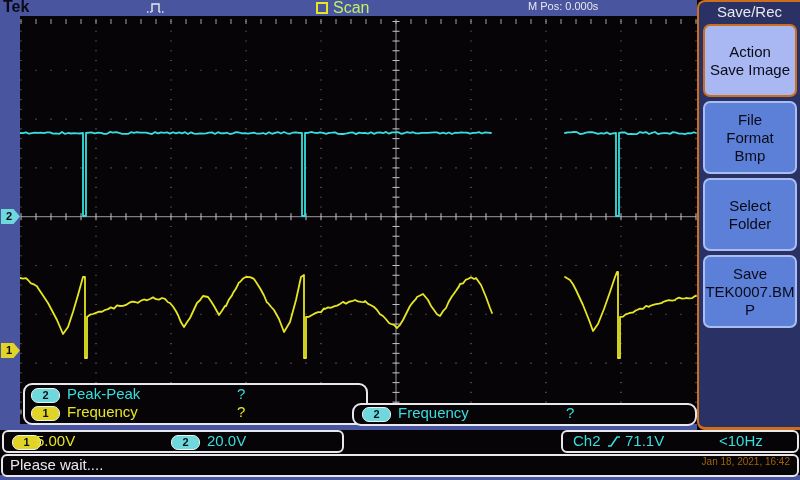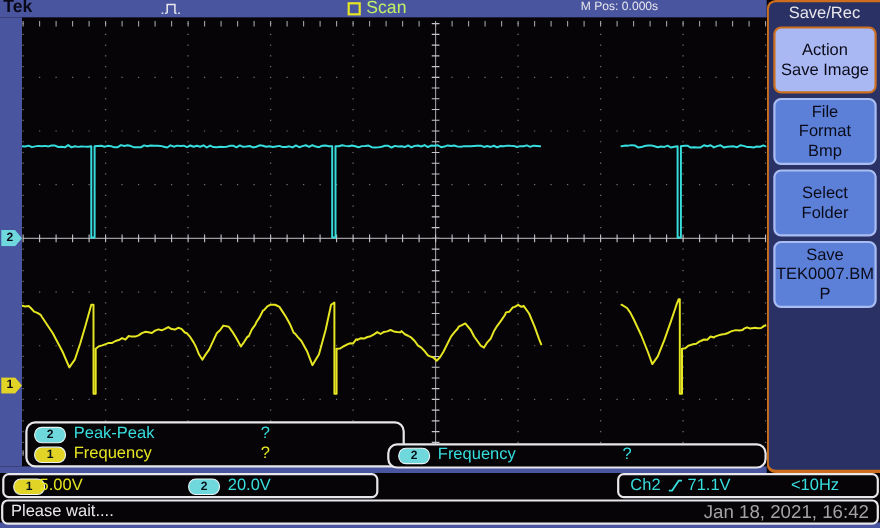--- a/index.html
+++ b/index.html
@@ -39,28 +39,28 @@
   .rbox{position:absolute;background:#060407;border:2px solid #e8e8ec;border-radius:6px;height:19px;z-index:4;}
   .rboxA{left:2px;top:430px;width:338px;}
   .rboxB{left:350px;top:430px;width:205px;}
   .rboxC{left:561px;top:430px;width:234px;}
   .rtext{position:absolute;top:0px;font-size:15px;white-space:nowrap;}
   .rpill{top:3px;}
   
   .statusbox{position:absolute;left:1px;top:454px;width:794px;height:19px;background:#060407;
              border:2px solid #e8e8ec;border-radius:6px;z-index:4;text-align:right;}
   .statusmsg{position:absolute;left:7px;top:0px;font-size:15px;color:#e8e8ec;}
-  .statusdate{position:absolute;right:7px;top:0px;font-size:17px;color:#a3a3a3;}
+  .statusdate{position:absolute;right:7px;top:0px;font-size:10px;color:#a16207;}
   
   .sidebar{position:absolute;left:697px;top:0;width:103px;height:430px;background:#2a3164;
            border-left:2px solid #cc6e1e;border-top:2px solid #cc6e1e;border-bottom:3px solid #cc6e1e;
            box-sizing:border-box;border-top-left-radius:8px;border-bottom-left-radius:8px;z-index:7;}
   .sb-title{height:20px;text-align:center;color:#e8e8ec;font-size:15px;line-height:20px;}
   .sb-btns{display:flex;flex-direction:column;gap:4px;padding:2px 3px 0 4px;}
-  .menu-btn{height:61px;border-radius:7px;background:#5c80d8;border:2px solid #a9bdf2;
+  .menu-btn{height:73px;border-radius:7px;background:#5c80d8;border:2px solid #a9bdf2;
             color:#0a0a18;font-size:15px;line-height:18px;display:flex;align-items:center;justify-content:center;
             text-align:center;white-space:pre-line;word-break:break-all;cursor:pointer;box-sizing:border-box;}
   .menu-btn.selected{background:#a9b8f2;border-color:#cc6e1e;}
   svg{display:block;}
 </style>
 </head>
 <body>
 
 <div class="screen">
 

